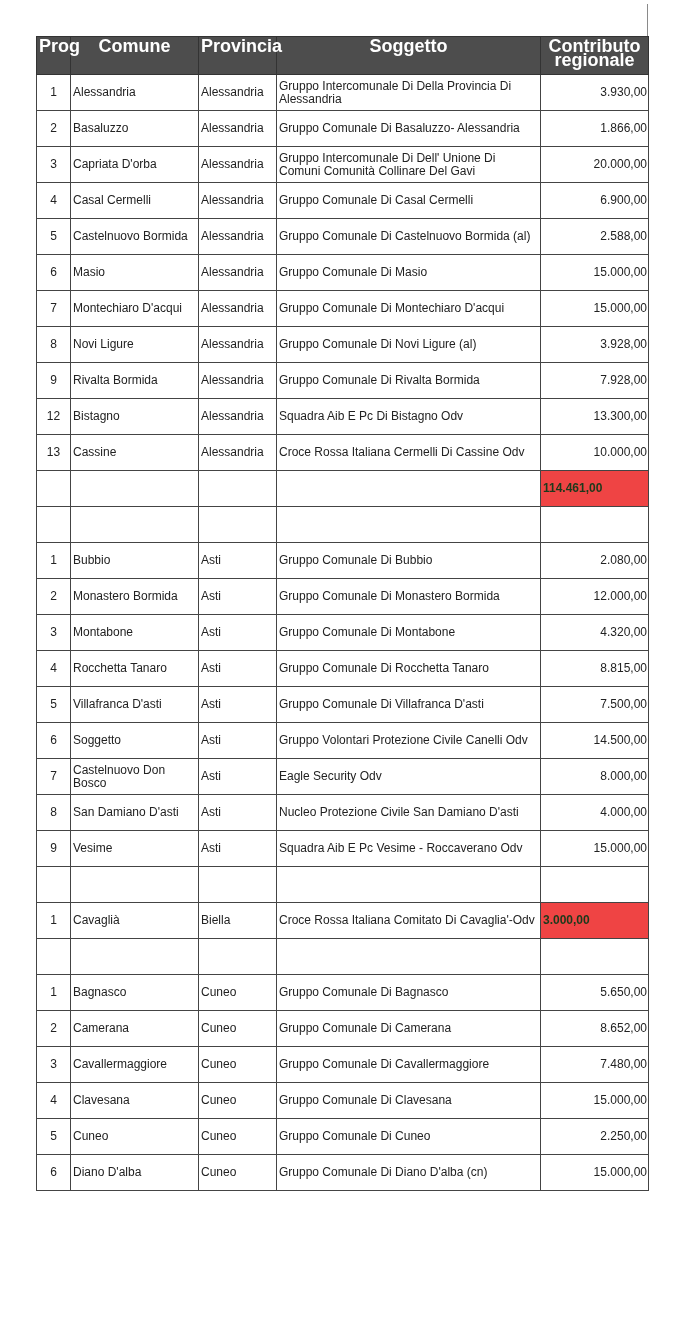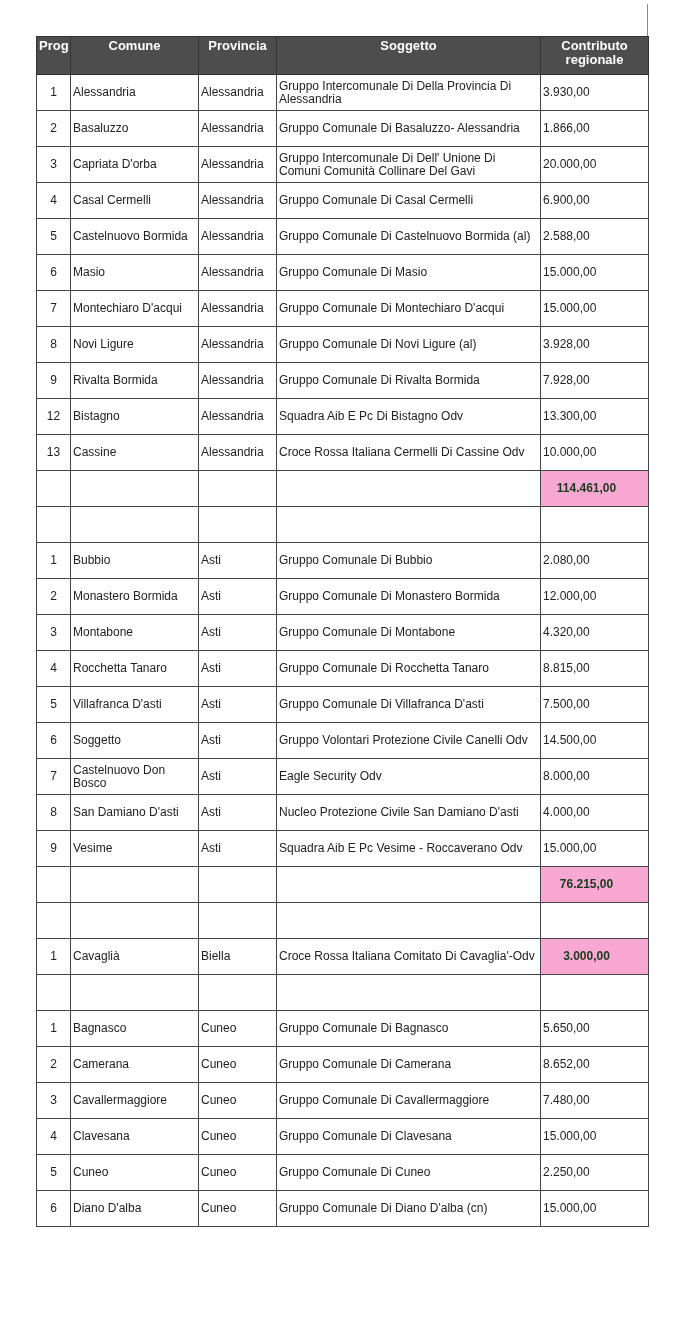--- a/index.html
+++ b/index.html
@@ -6,28 +6,28 @@
   body { width: 678px; height: 1330px; position: relative; overflow: hidden;
          font-family: "Liberation Sans", sans-serif; color: #222; }
   .vline { position: absolute; left: 647px; top: 4px; width: 1px; height: 34px; background: #8a8a8a; }
   table { position: absolute; left: 36px; top: 36px; border-collapse: collapse;
           table-layout: fixed; width: 612px; }
   col.c-prog { width: 34px; }
   col.c-com { width: 128px; }
   col.c-prov { width: 78px; }
   col.c-sog { width: 264px; }
   col.c-con { width: 108px; }
-  th { background: #4d4d4d; color: #ffffff; font-weight: bold; font-size: 13px;
+  th { background: #4d4d4d; color: #ffffff; font-weight: bold; font-size: 18px;
        border: 1px solid #333; height: 35px; vertical-align: top; padding: 2px 2px 0 2px;
        text-align: center; line-height: 14px; }
   td { border: 1px solid #444; height: 35px; font-size: 12px; line-height: 13px;
        padding: 0 2px; vertical-align: middle; overflow: hidden; }
   td.prog { text-align: center; padding: 0; }
-  td.con { text-align: left; padding-right: 1px; }
-  td.total { background: #f9a8d4; font-weight: bold; color: #1b3a1b; text-align: center; padding-right: 18px; }
+  td.con { text-align: right; padding-right: 1px; }
+  td.total { background: #ef4444; font-weight: bold; color: #1b3a1b; text-align: left; padding-right: 18px; }
   tr.blank td { height: 35px; }
 </style>
 </head>
 <body>
 
 <div class="vline"></div>
 
 <table>
   <colgroup>
     <col class="c-prog">
@@ -198,27 +198,20 @@
         <td>Vesime</td>
         <td>Asti</td>
         <td>Squadra Aib E Pc Vesime - Roccaverano Odv</td>
         <td class="con">15.000,00</td>
       </tr>
       <tr class="blank">
         <td class="prog"></td>
         <td></td>
         <td></td>
         <td></td>
-        <td class="total">76.215,00</td>
-      </tr>
-      <tr class="blank">
-        <td class="prog"></td>
-        <td></td>
-        <td></td>
-        <td></td>
         <td class="con"></td>
       </tr>
       <tr>
         <td class="prog">1</td>
         <td>Cavaglià</td>
         <td>Biella</td>
         <td>Croce Rossa Italiana Comitato Di Cavaglia'-Odv</td>
         <td class="total">3.000,00</td>
       </tr>
       <tr class="blank">

